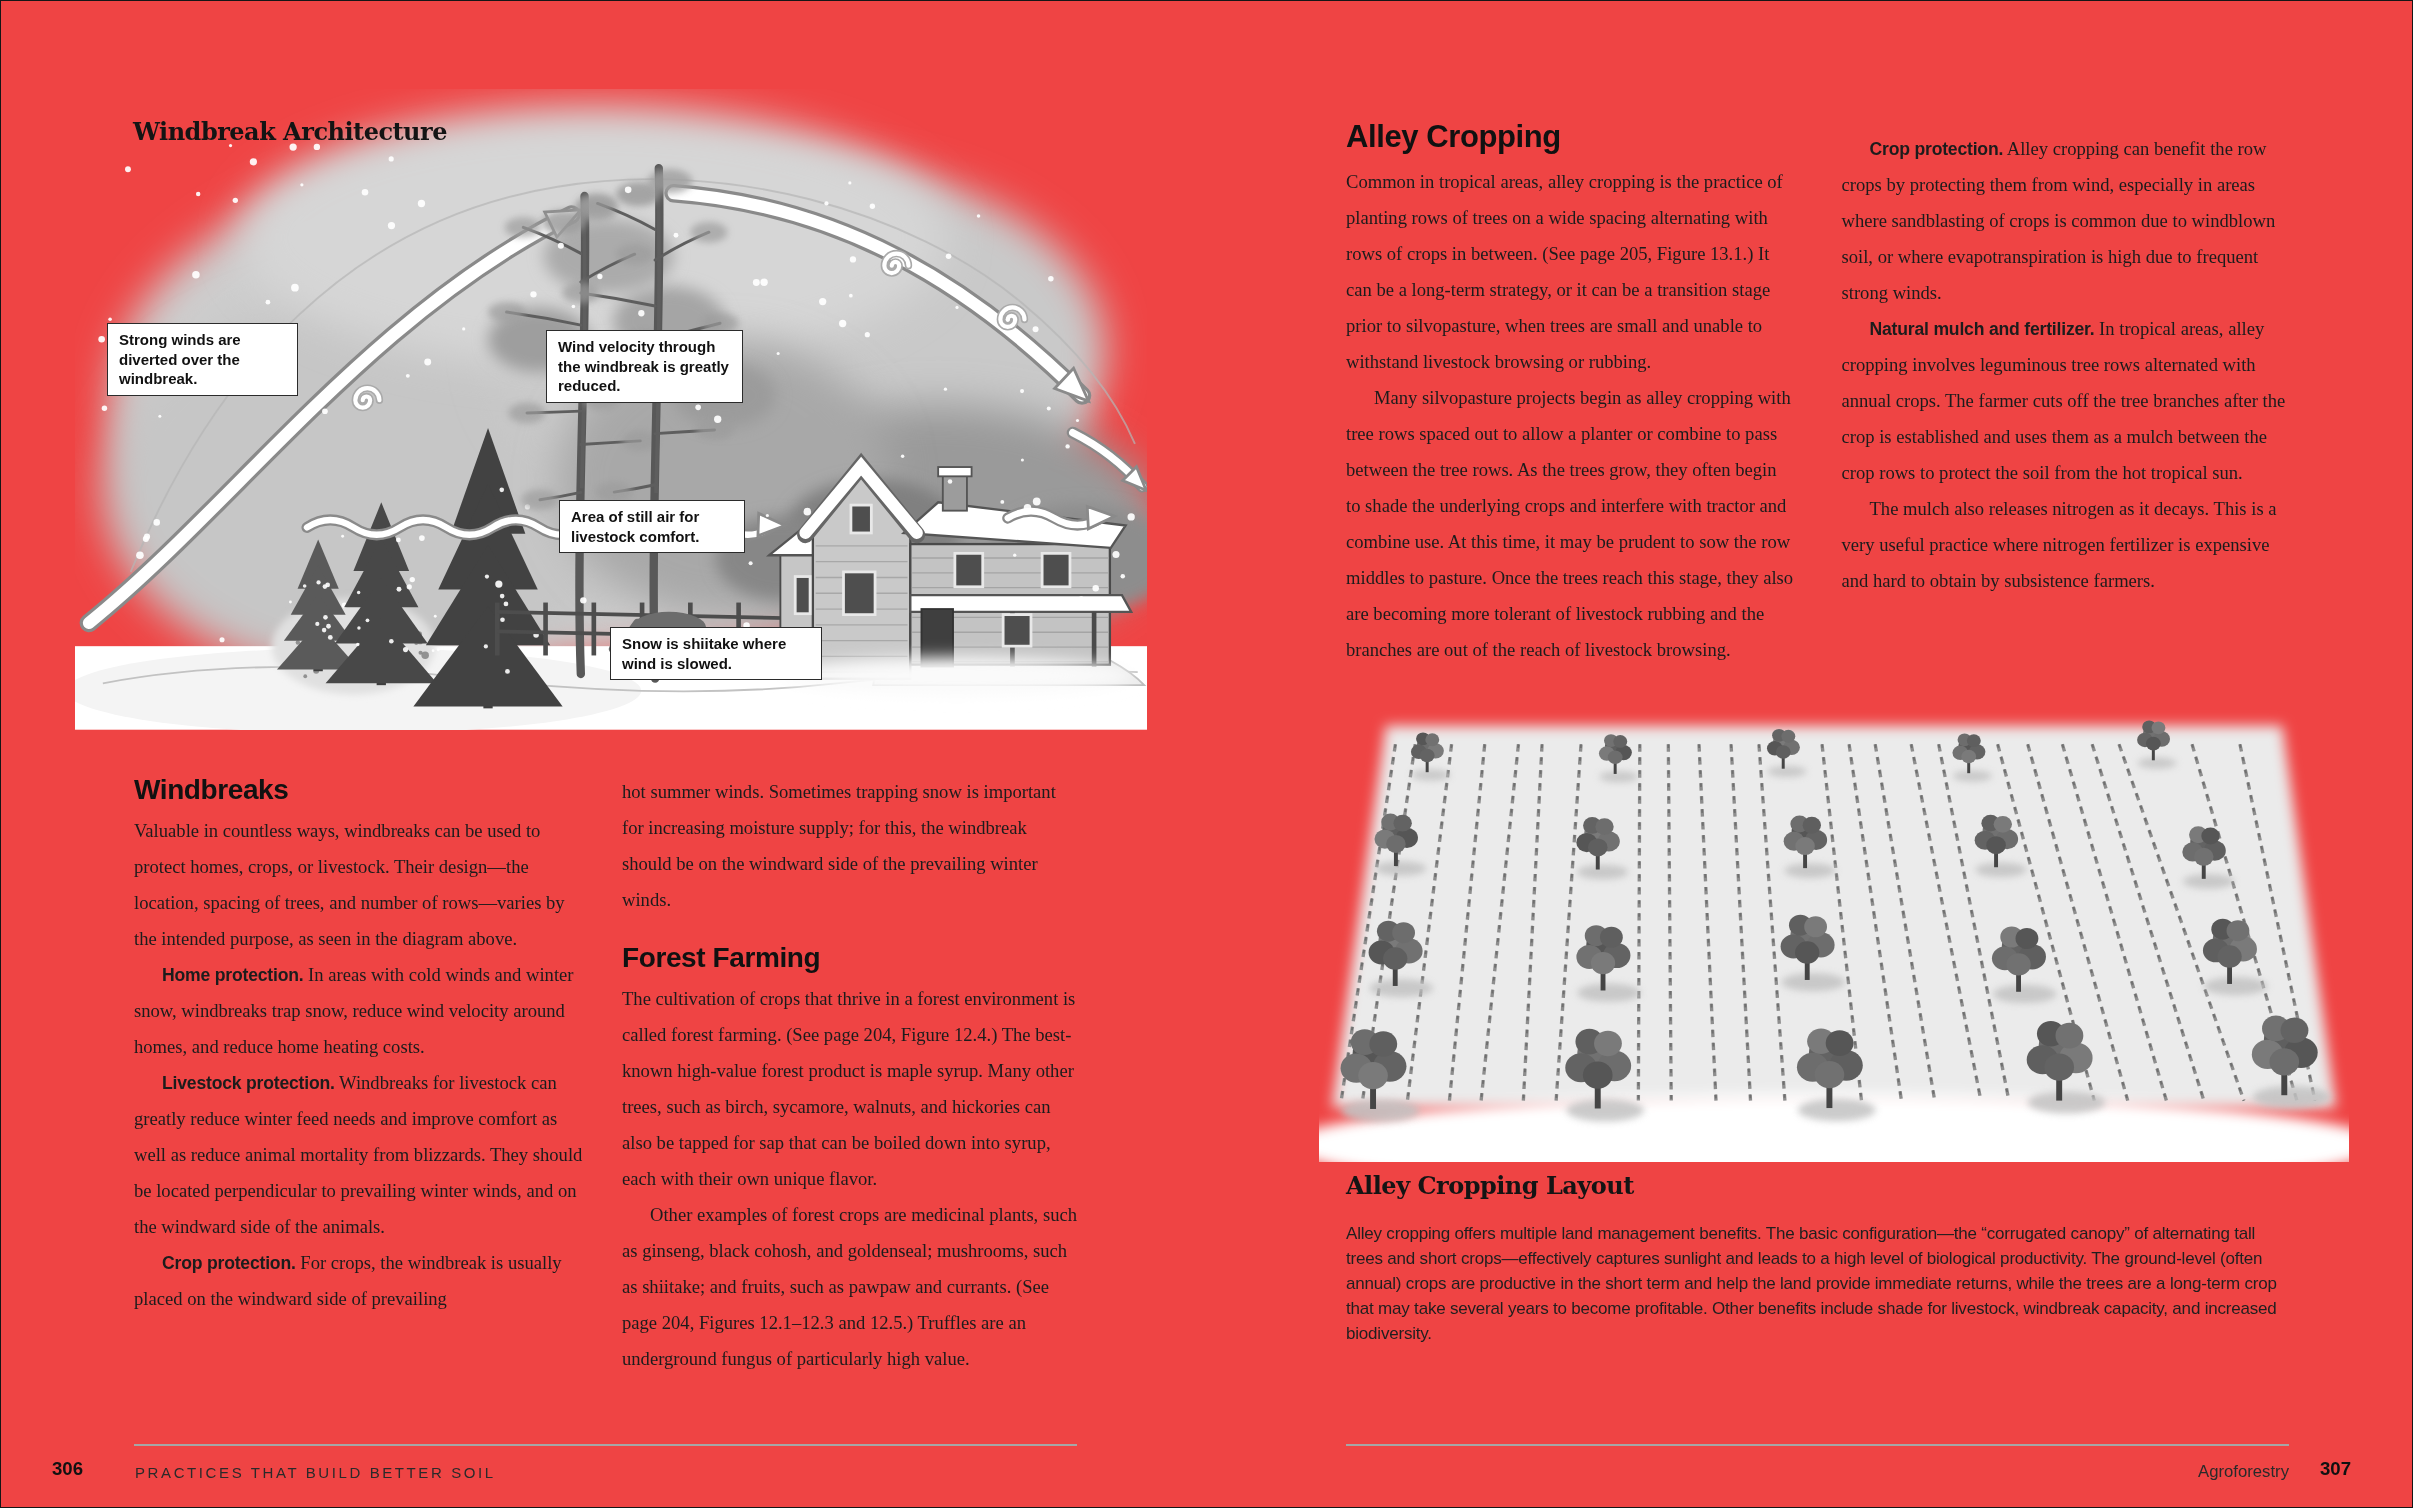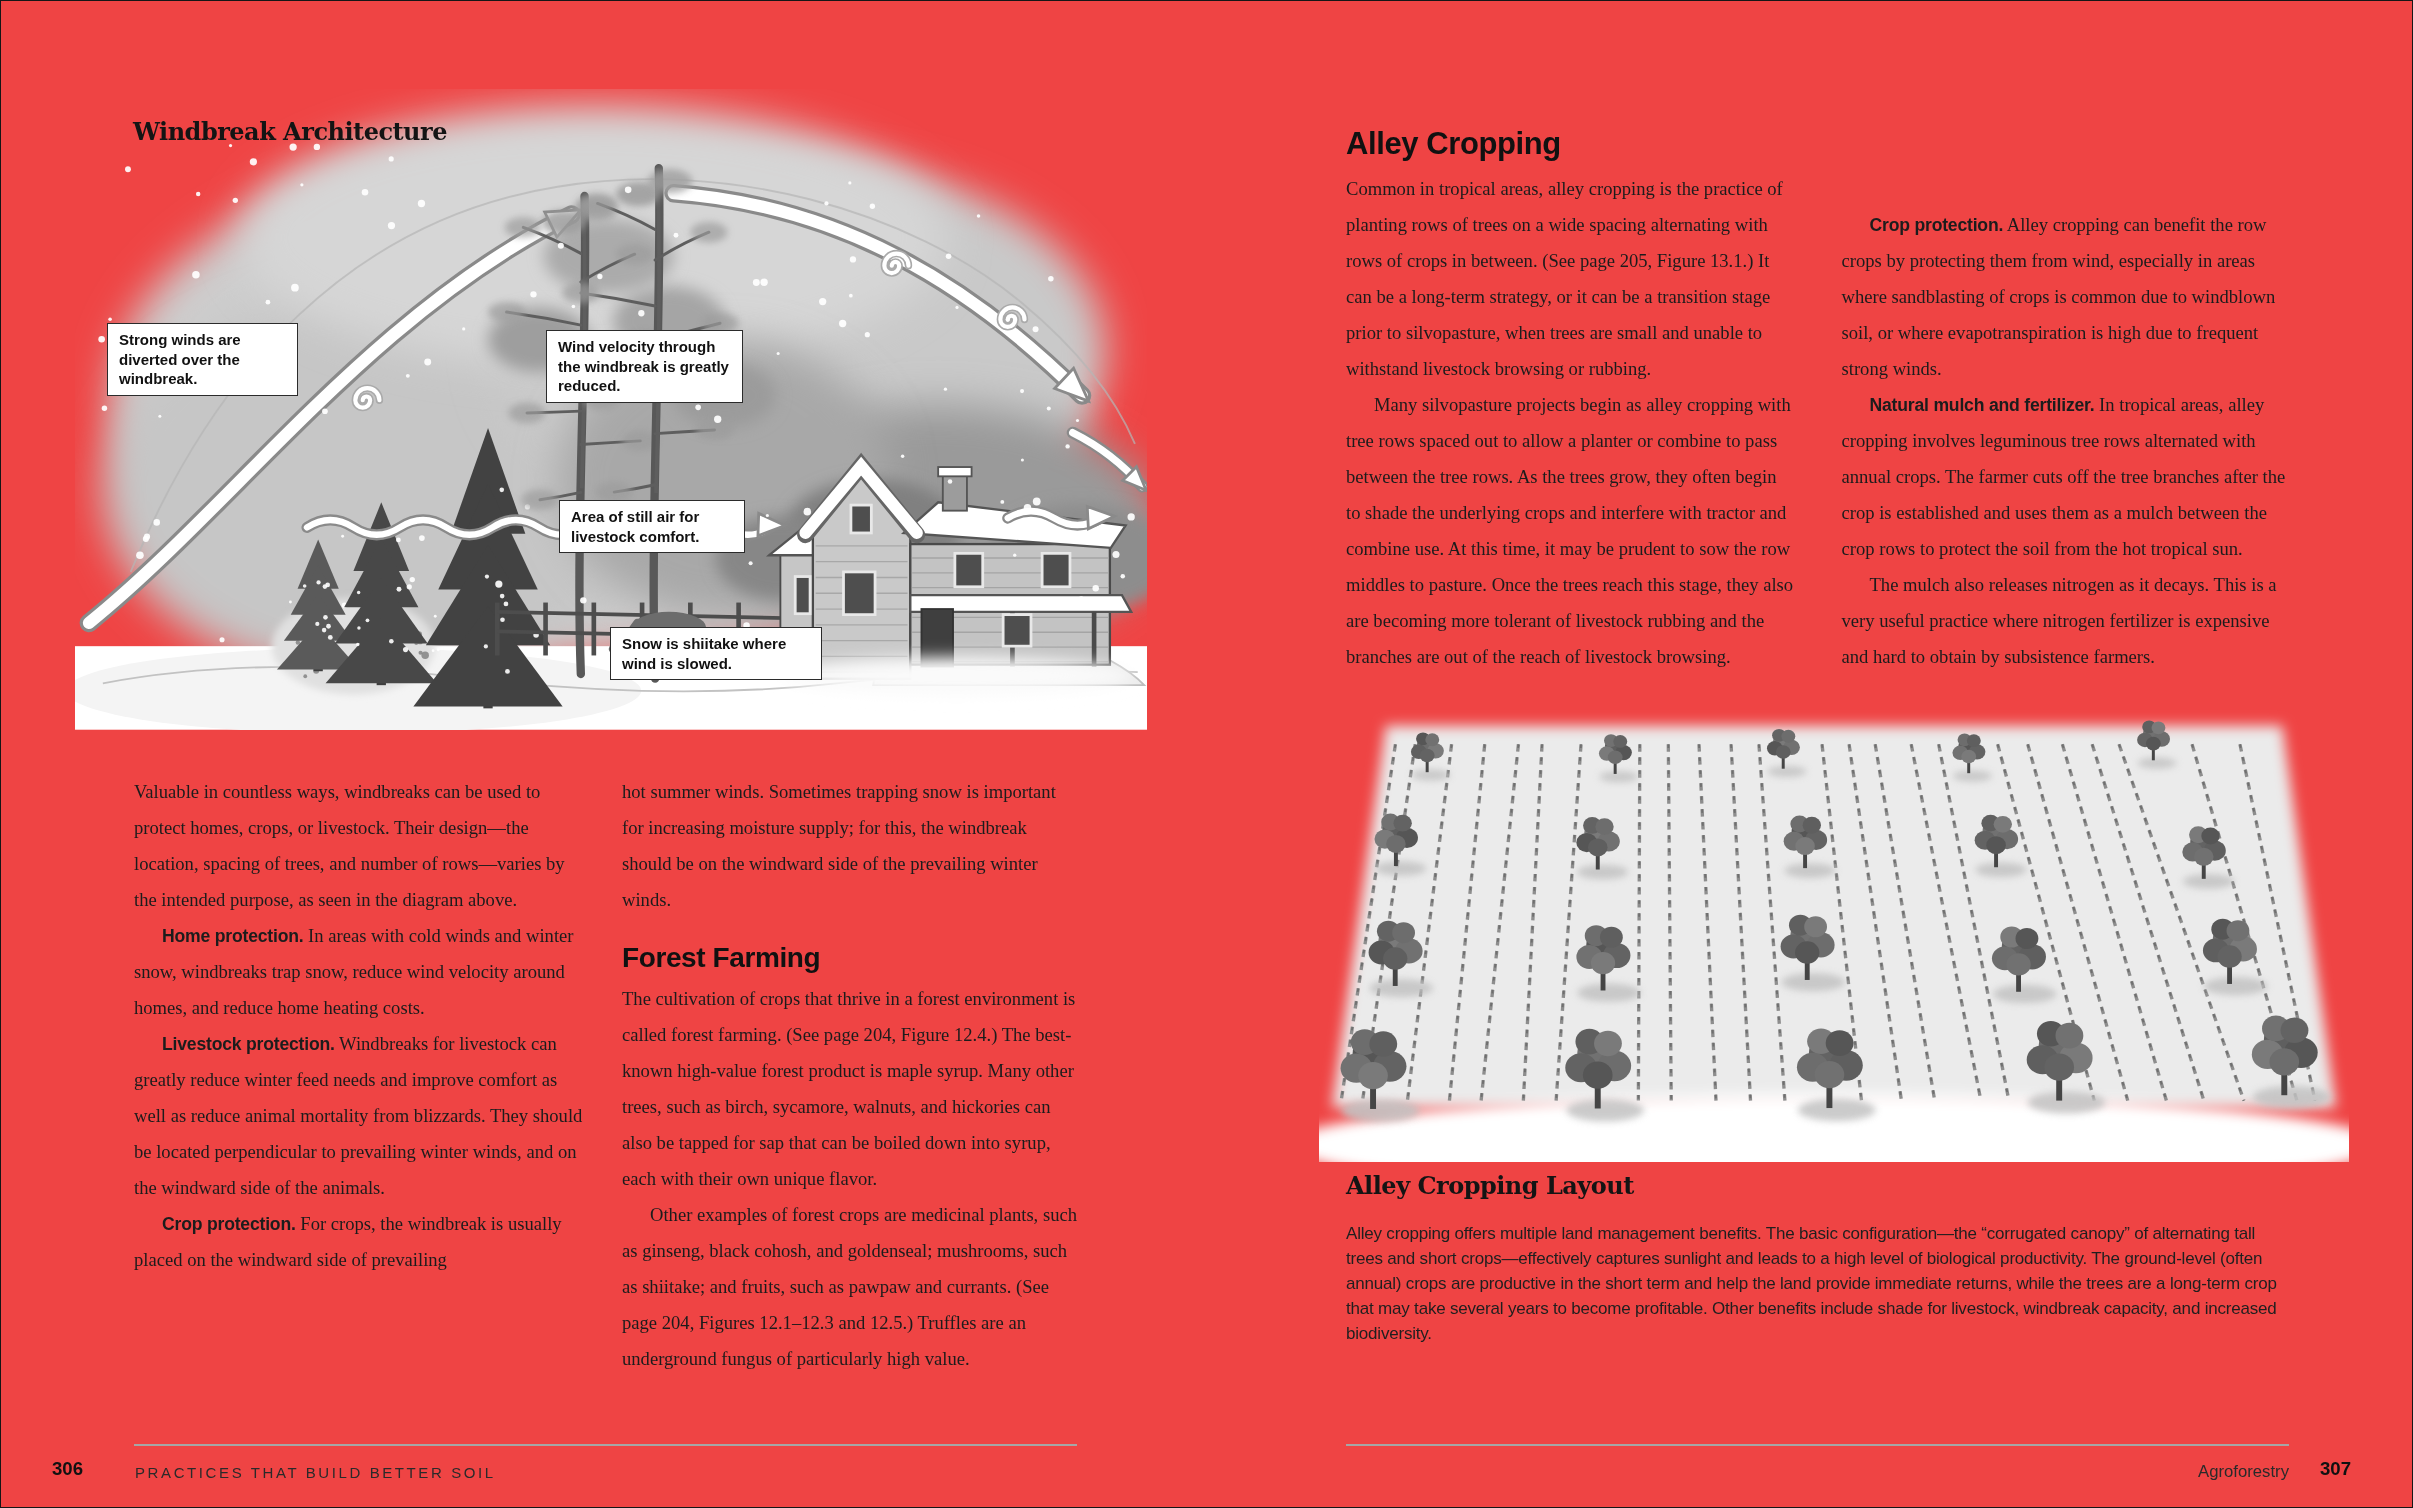--- a/index.html
+++ b/index.html
@@ -350,38 +350,39 @@
       </svg>
     <h2 class="slab-title">Windbreak Architecture</h2>
     <div class="callout" style="left:32px;top:234px;width:191px;">Strong winds are diverted over the windbreak.</div>
     <div class="callout" style="left:471px;top:241px;width:197px;">Wind velocity through the windbreak is greatly reduced.</div>
     <div class="callout" style="left:484px;top:411px;width:186px;">Area of still air for livestock comfort.</div>
     <div class="callout" style="left:535px;top:538px;width:212px;">Snow is shiitake where wind is slowed.</div>
   </figure>
 
   <div class="abs cols" style="left:133px;top:773px;width:943px;gap:33px;">
     <div class="col" style="width:455px;">
+      <h3 class="sans-h h-left">Windbreaks</h3>
       <p class="body">Valuable in countless ways, windbreaks can be used to protect homes, crops, or livestock. Their design—the location, spacing of trees, and number of rows—varies by the intended purpose, as seen in the diagram above.</p>
       <p class="body indent"><b class="lead">Home protection.</b><span> In areas with cold winds and winter snow, windbreaks trap snow, reduce wind velocity around homes, and reduce home heating costs.</span></p>
       <p class="body indent"><b class="lead">Livestock protection.</b><span> Windbreaks for livestock can greatly reduce winter feed needs and improve comfort as well as reduce animal mortality from blizzards. They should be located perpendicular to prevailing winter winds, and on the windward side of the animals.</span></p>
       <p class="body indent"><b class="lead">Crop protection.</b><span> For crops, the windbreak is usually placed on the windward side of prevailing</span></p>
     </div>
     <div class="col" style="width:455px;">
       <p class="body">hot summer winds. Sometimes trapping snow is important for increasing moisture supply; for this, the windbreak should be on the windward side of the prevailing winter winds.</p>
       <h3 class="sans-h h-left ff-head">Forest Farming</h3>
       <p class="body">The cultivation of crops that thrive in a forest environment is called forest farming. (See page 204, Figure 12.4.) The best-known high-value forest product is maple syrup. Many other trees, such as birch, sycamore, walnuts, and hickories can also be tapped for sap that can be boiled down into syrup, each with their own unique flavor.</p>
       <p class="body indent">Other examples of forest crops are medicinal plants, such as ginseng, black cohosh, and goldenseal; mushrooms, such as shiitake; and fruits, such as pawpaw and currants. (See page 204, Figures 12.1–12.3 and 12.5.) Truffles are an underground fungus of particularly high value.</p>
     </div>
   </div>
 
   <div class="abs rule" style="left:133px;top:1443px;width:943px;"></div>
   <div class="abs pagenum" style="left:51px;top:1457px;">306</div>
   <div class="abs chapter" style="left:134px;top:1463px;">PRACTICES THAT BUILD BETTER SOIL</div>
 
-  <div class="abs cols" style="left:1345px;top:125px;width:943px;gap:48px;align-items:flex-end;">
+  <div class="abs cols" style="left:1345px;top:118px;width:943px;gap:48px;">
     <div class="col" style="width:457px;">
       <h3 class="sans-h h-right">Alley Cropping</h3>
       <p class="body">Common in tropical areas, alley cropping is the practice of planting rows of trees on a wide spacing alternating with rows of crops in between. (See page 205, Figure 13.1.) It can be a long-term strategy, or it can be a transition stage prior to silvopasture, when trees are small and unable to withstand livestock browsing or rubbing.</p>
       <p class="body indent">Many silvopasture projects begin as alley cropping with tree rows spaced out to allow a planter or combine to pass between the tree rows. As the trees grow, they often begin to shade the underlying crops and interfere with tractor and combine use. At this time, it may be prudent to sow the row middles to pasture. Once the trees reach this stage, they also are becoming more tolerant of livestock rubbing and the branches are out of the reach of livestock browsing.</p>
     </div>
     <div class="col col2-offset" style="width:457px;">
       <p class="body indent"><b class="lead">Crop protection.</b><span> Alley cropping can benefit the row crops by protecting them from wind, especially in areas where sandblasting of crops is common due to windblown soil, or where evapotranspiration is high due to frequent strong winds.</span></p>
       <p class="body indent"><b class="lead">Natural mulch and fertilizer.</b><span> In tropical areas, alley cropping involves leguminous tree rows alternated with annual crops. The farmer cuts off the tree branches after the crop is established and uses them as a mulch between the crop rows to protect the soil from the hot tropical sun.</span></p>
       <p class="body indent">The mulch also releases nitrogen as it decays. This is a very useful practice where nitrogen fertilizer is expensive and hard to obtain by subsistence farmers.</p>
     </div>

